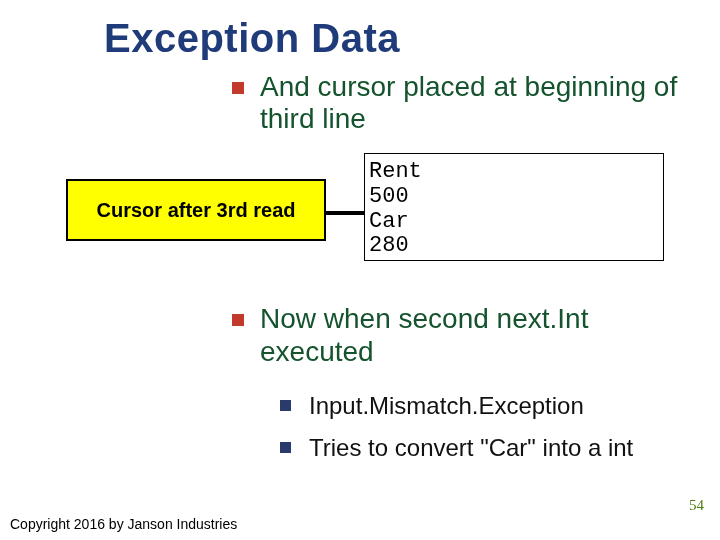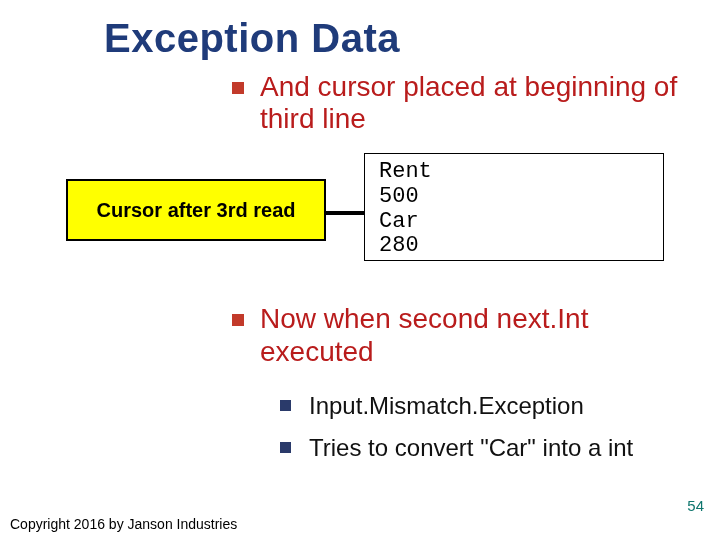--- a/index.html
+++ b/index.html
@@ -40,21 +40,21 @@
     position: relative;
   }
   .red-square::after {
     content: "";
     position: absolute;
     left: 3px; top: 3px; right: -2px; bottom: -2px;
     background: rgba(0,0,0,0);
   }
   .bullet-text {
     font-size: 28px;
-    color: #b91c1c;
+    color: #14532d;
     line-height: 1.15;
     max-width: 440px;
   }
   .diagram {
     position: relative;
     margin-top: 18px;
     height: 130px;
   }
   .yellow-box {
     position: absolute;
@@ -96,21 +96,21 @@
     border-bottom: 10px solid transparent;
   }
   .code-box {
     position: absolute;
     left: 340px;
     top: 0;
     width: 300px;
     height: 108px;
     border: 1.5px solid #000;
     background: #fff;
-    padding: 6px 14px;
+    padding: 6px 4px;
     font-family: "Courier New", monospace;
     font-size: 22px;
     line-height: 1.12;
     white-space: pre;
   }
   .sub-row {
     display: flex;
     align-items: flex-start;
     margin-left: 256px;
     margin-top: 24px;
@@ -125,22 +125,23 @@
     margin-right: 18px;
   }
   .sub-text {
     font-size: 24px;
     color: #111;
   }
   .pagenum {
     position: absolute;
     right: 16px;
     bottom: 26px;
-    color: #0f766e;
+    color: #4d7c0f;
     font-size: 15px;
+    font-family: Liberation Serif, serif;
   }
   .copyright {
     position: absolute;
     left: 10px;
     bottom: 8px;
     font-size: 14px;
     color: #000;
     margin-top: 8px;
   }
 </style>

